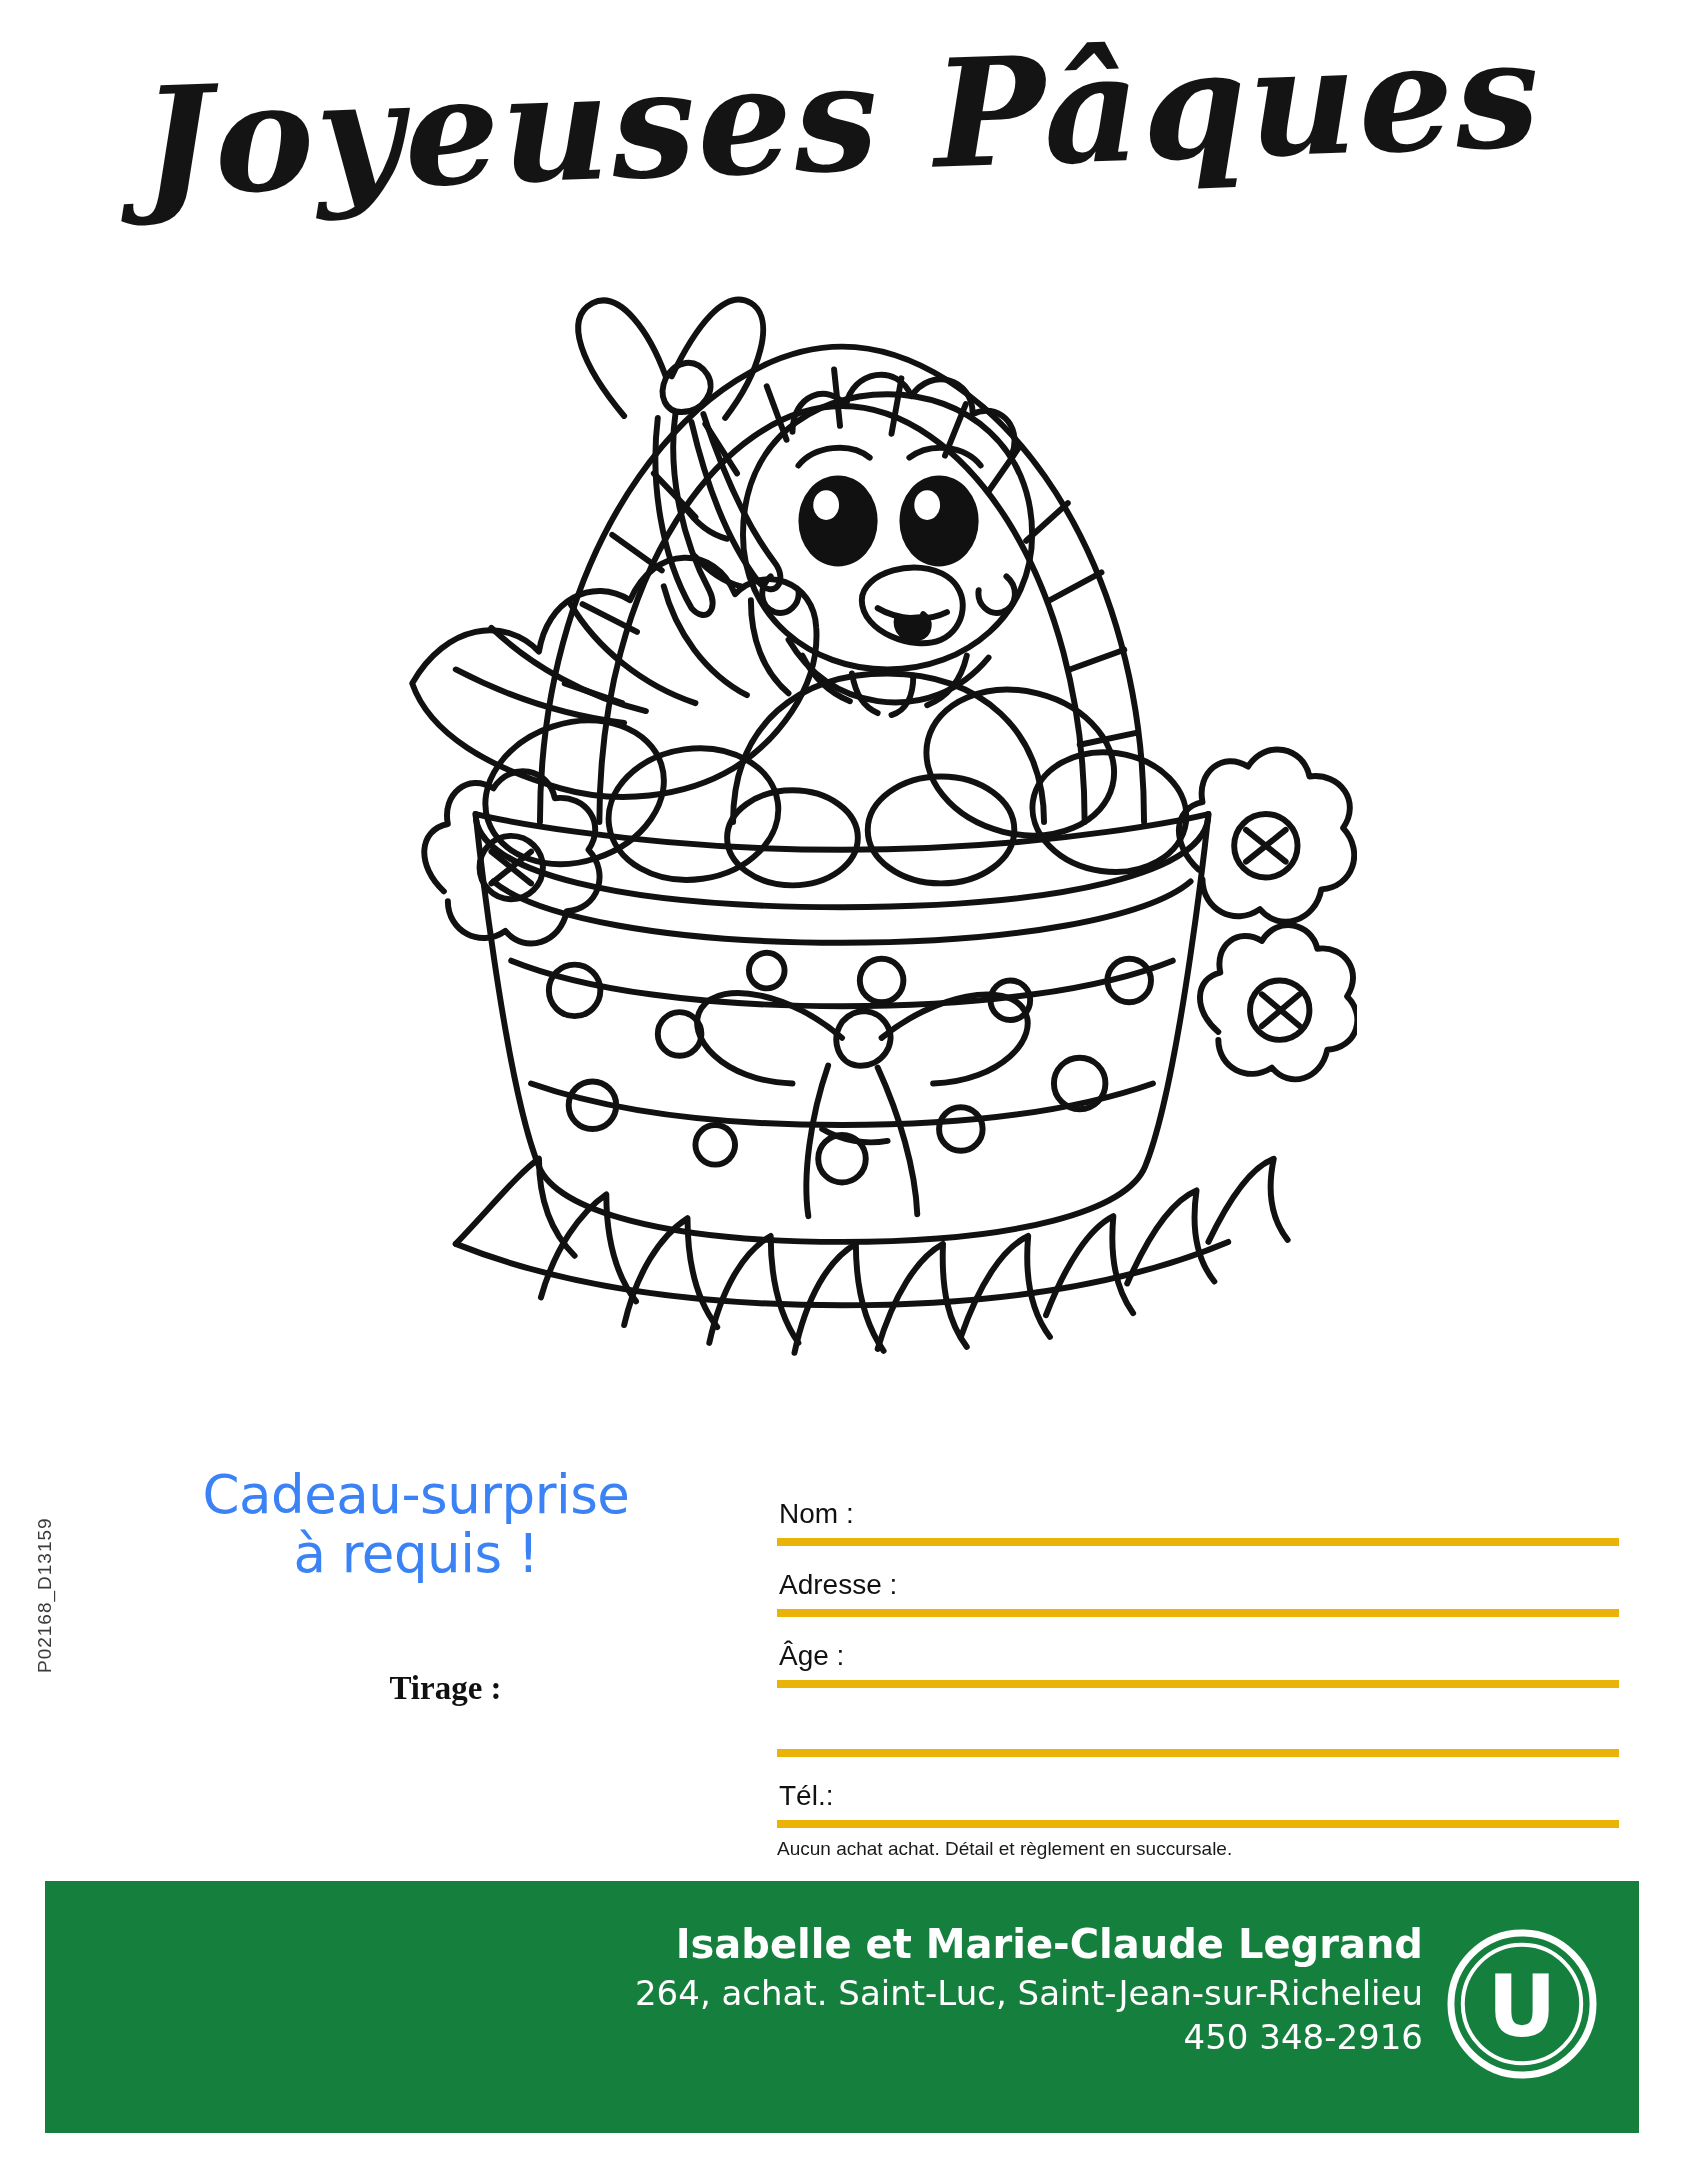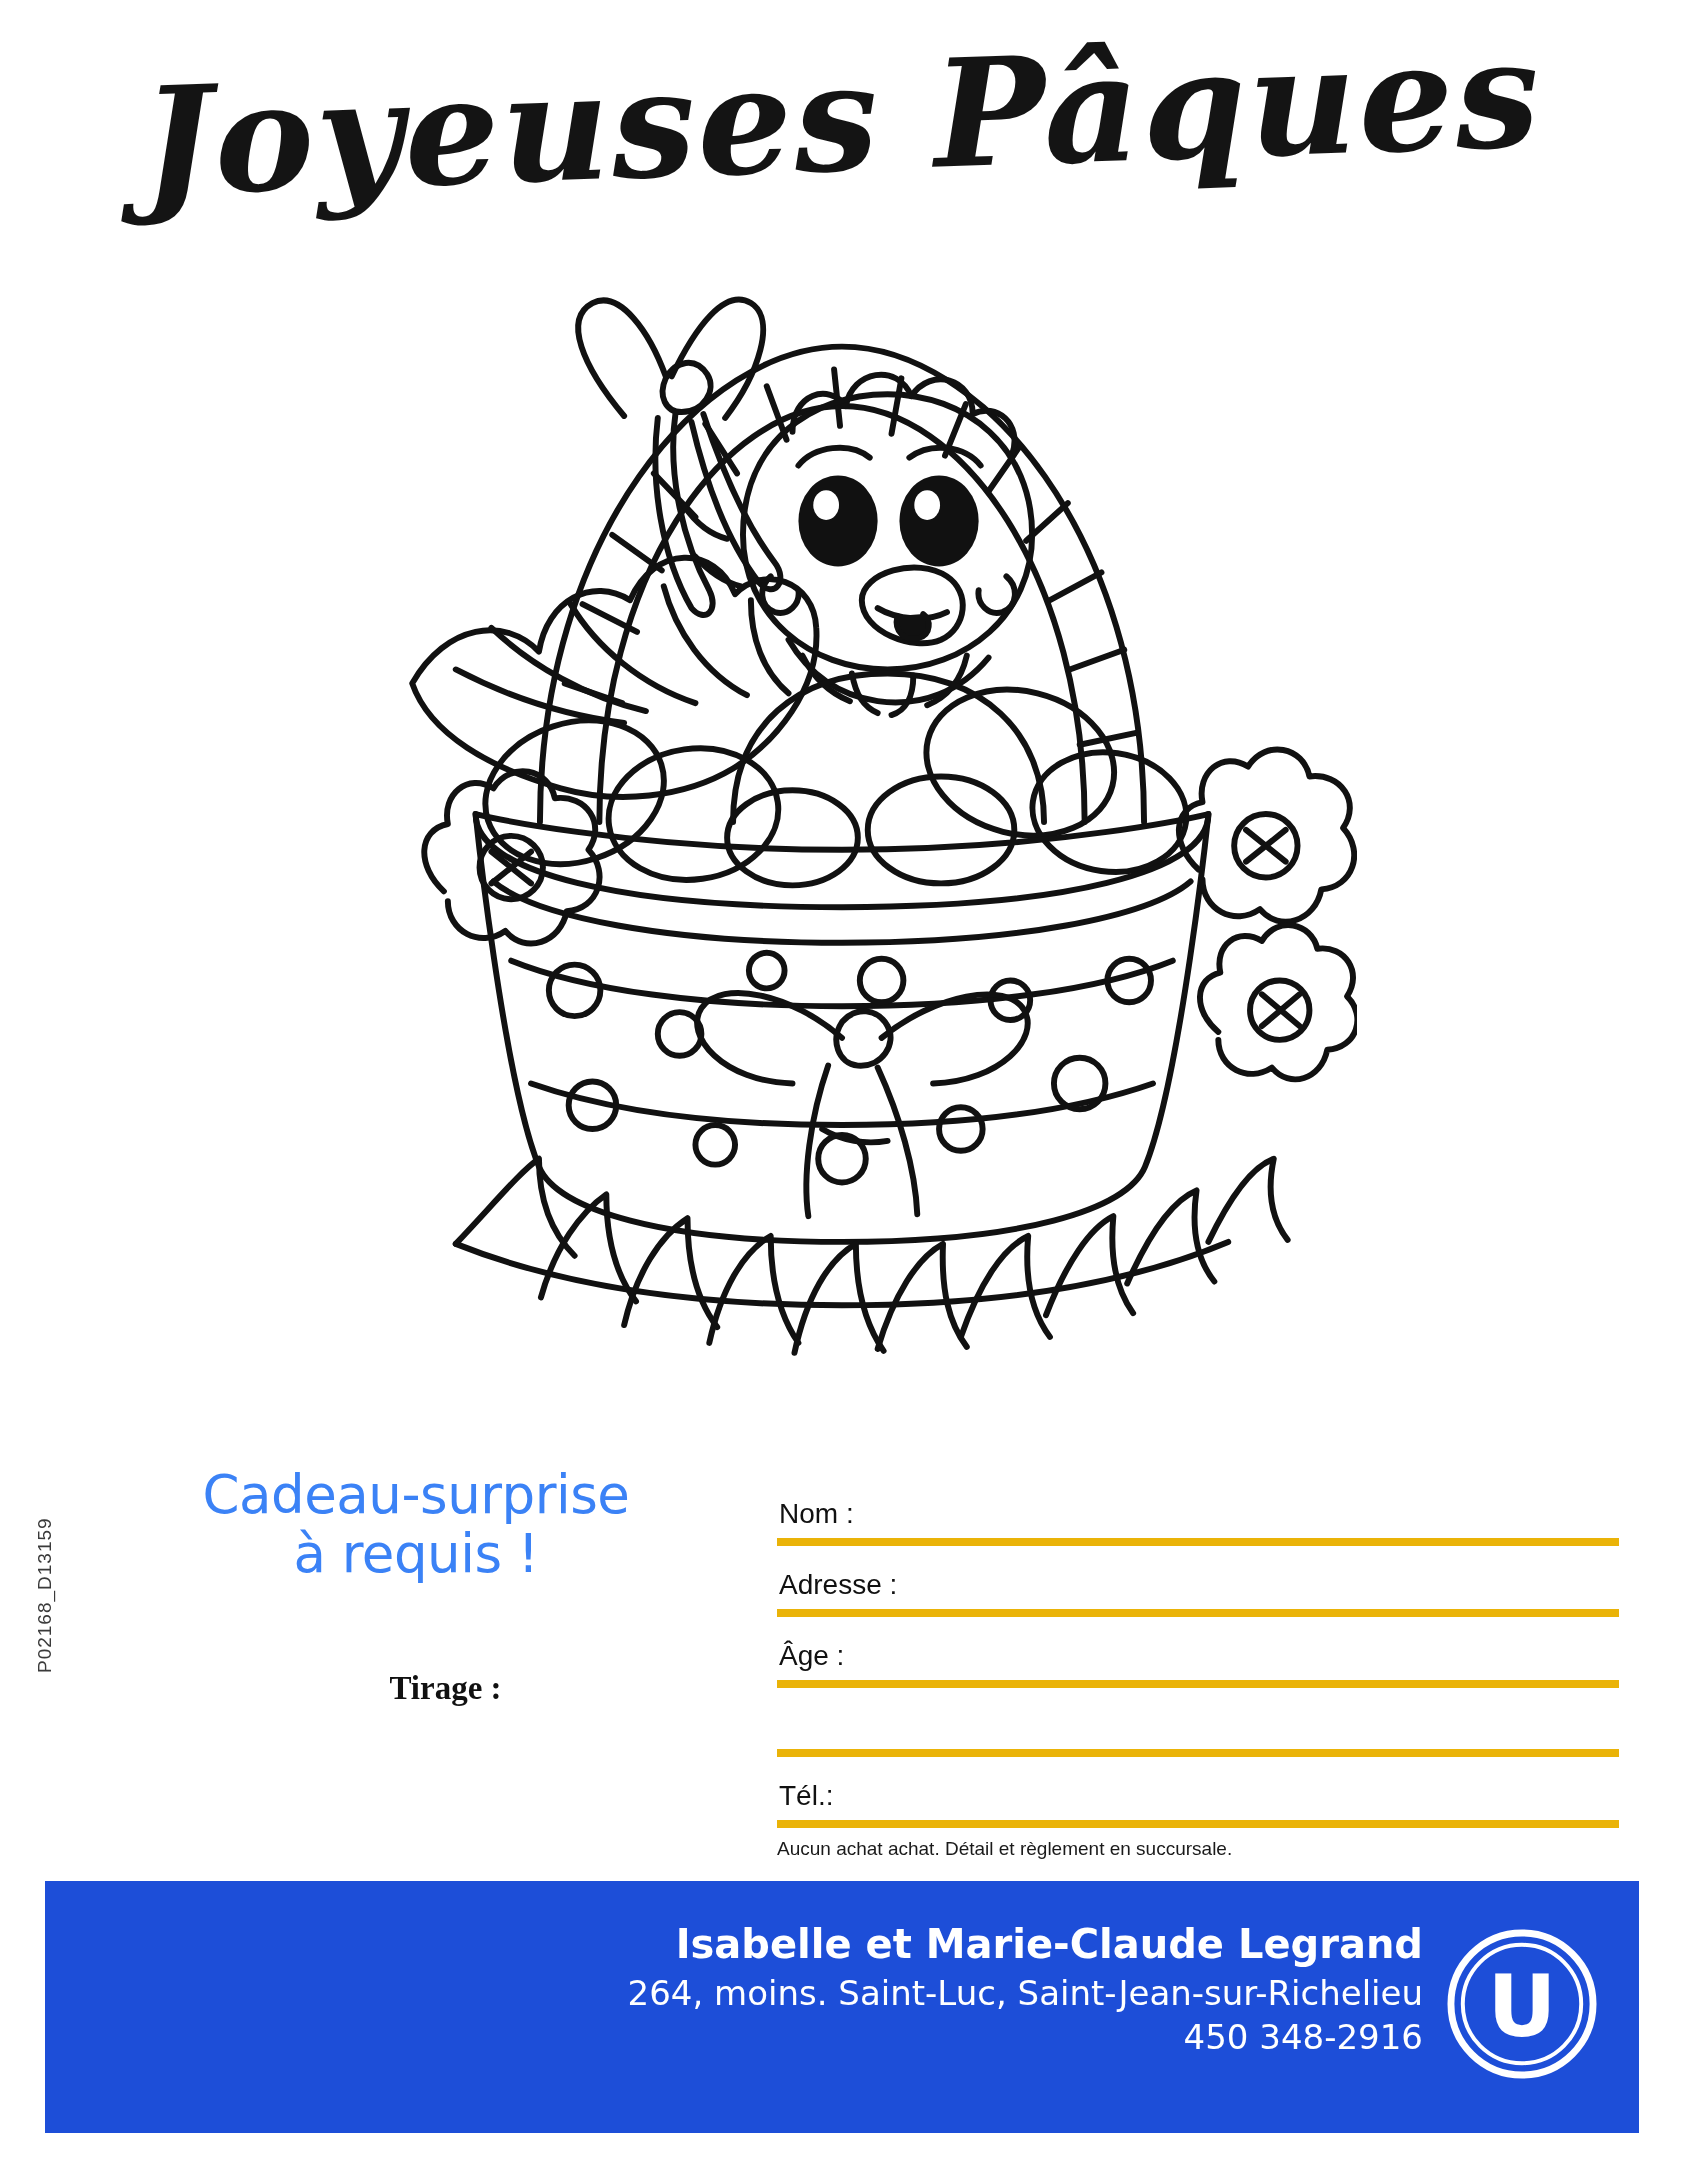--- a/index.html
+++ b/index.html
@@ -117,21 +117,21 @@
     color: #1a1a1a;
   }
 
   
   .footer {
     position: absolute;
     left: 45px;
     top: 1881px;
     width: 1594px;
     height: 252px;
-    background: #1d4ed8;
+    background: #15803d;
     color: #ffffff;
   }
   .footer-text {
     position: absolute;
     right: 216px;
     top: 40px;
     text-align: right;
     font-family: "DejaVu Sans", sans-serif;
   }
   .f-line1 {
@@ -316,21 +316,21 @@
   </div>
   <div class="field">
     <span class="lbl">Tél.:</span>
   </div>
   <div class="field-note">Aucun achat achat. Détail et règlement en succursale.</div>
 </div>
 
 <div class="footer">
   <div class="footer-text">
     <div class="f-line1">Isabelle et Marie-Claude Legrand</div>
-    <div class="f-line2">264, moins. Saint-Luc, Saint-Jean-sur-Richelieu</div>
+    <div class="f-line2">264, achat. Saint-Luc, Saint-Jean-sur-Richelieu</div>
     <div class="f-line3">450 348-2916</div>
   </div>
   <div class="logo">
     <svg viewBox="0 0 152 152" xmlns="http://www.w3.org/2000/svg">
       <circle cx="76" cy="76" r="72" fill="none" stroke="#ffffff" stroke-width="7"></circle>
       <circle cx="76" cy="76" r="60" fill="none" stroke="#ffffff" stroke-width="4"></circle>
       <text x="76" y="108" text-anchor="middle" font-family="DejaVu Sans, sans-serif" font-size="86" font-weight="700" fill="#ffffff">U</text>
     </svg>
   </div>
 </div>

